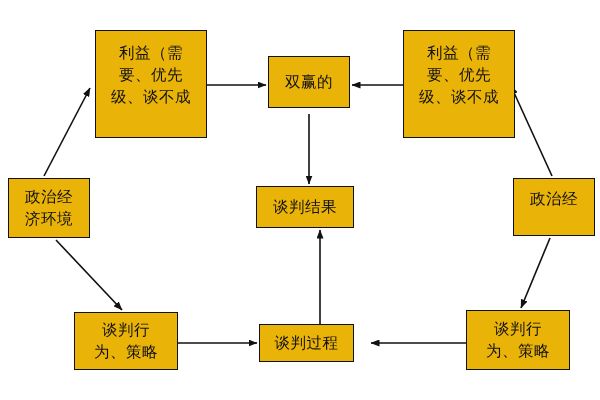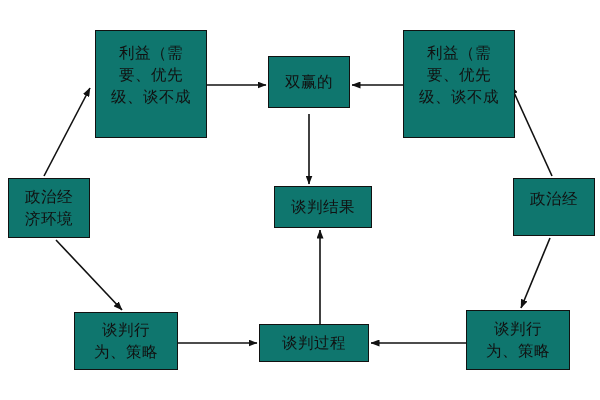--- a/index.html
+++ b/index.html
@@ -23,21 +23,21 @@
     left: 0;
     top: 0;
     width: 600px;
     height: 400px;
     pointer-events: none;
   }
   .node {
     position: absolute;
     box-sizing: border-box;
     border: 1.6px solid #111111;
-    background: #0f766e;
+    background: #eab308;
     display: flex;
     align-items: center;
     justify-content: center;
     z-index: 2;
   }
   .node-label {
     display: block;
     text-align: center;
     color: #111111;
     font-family: "DejaVu Sans", "Liberation Sans", sans-serif;
@@ -48,26 +48,26 @@
     padding: 0 2px;
   }
   
   #node-benefit-left   { left: 95px;  top: 30px;  width: 112px; height: 108px; }
   #node-benefit-left .node-label { padding-bottom: 18px; }
   #node-winwin         { left: 268px; top: 56px;  width: 82px;  height: 52px; }
   #node-benefit-right  { left: 403px; top: 30px;  width: 112px; height: 108px; }
   #node-benefit-right .node-label { padding-bottom: 18px; }
 
   #node-env-left       { left: 8px;   top: 178px; width: 82px;  height: 60px; }
-  #node-outcome        { left: 274px; top: 186px; width: 98px;  height: 42px; }
+  #node-outcome        { left: 256px; top: 186px; width: 98px;  height: 42px; }
   #node-env-right      { left: 513px; top: 178px; width: 82px;  height: 58px; }
   #node-env-right .node-label { padding-bottom: 16px; }
 
   #node-behavior-left  { left: 74px;  top: 312px; width: 104px; height: 58px; }
-  #node-process        { left: 259px; top: 324px; width: 110px; height: 38px; }
+  #node-process        { left: 259px; top: 324px; width: 95px; height: 38px; }
   #node-behavior-right { left: 466px; top: 310px; width: 104px; height: 60px; }
 </style>
 </head>
 <body>
 
 <div id="canvas">
 
   <svg id="edges" viewBox="0 0 600 400" width="600" height="400" xmlns="http://www.w3.org/2000/svg">
     <defs>
       <marker id="arrowhead" markerWidth="9" markerHeight="7" refX="8.5" refY="3.5" orient="auto" markerUnits="userSpaceOnUse">

